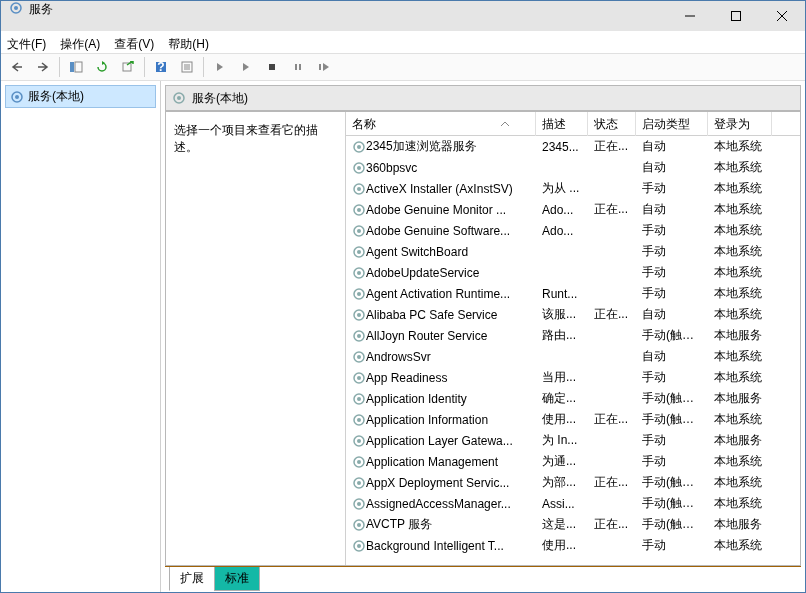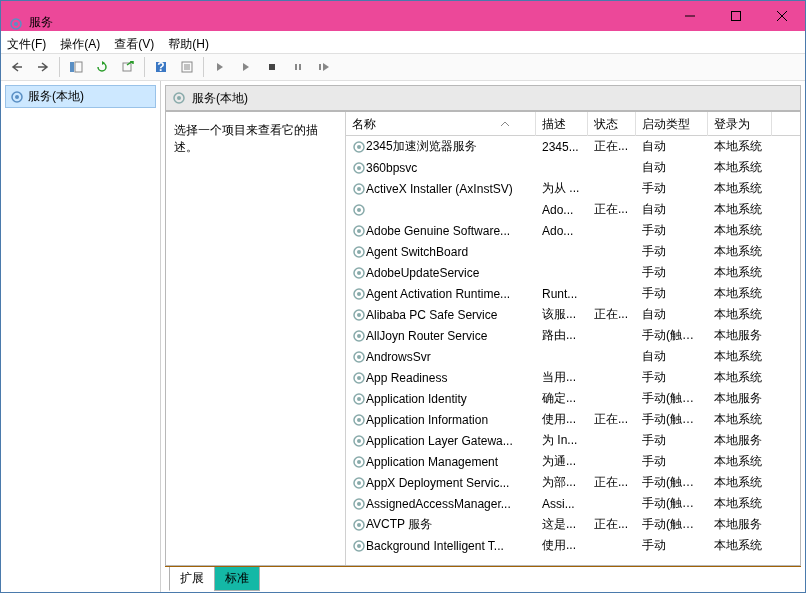--- a/index.html
+++ b/index.html
@@ -1,17 +1,17 @@
 <!DOCTYPE html>
 <html><head>
 <meta charset="utf-8">
 <style>
 *{box-sizing:border-box;margin:0;padding:0;font-family:"Microsoft YaHei","Segoe UI",Tahoma,sans-serif;font-size:12px;color:#000}
 body{background:#fff;width:806px;height:593px;border:1px solid #4a7aac;display:flex;flex-direction:column;overflow:hidden}
-.titlebar{height:30px;display:flex;align-items:flex-end;padding:0 0 0 8px;background:#ec4899}
+.titlebar{height:30px;display:flex;align-items:flex-start;padding:0 0 0 8px;background:#e5e5e5}
 .titlebar .ico{margin-right:6px}
 .titlebar .title{flex:0 0 auto}
 .titlebar .spacer{flex:1}
 .winbtn{width:46px;height:30px;display:flex;align-items:center;justify-content:center}
 .menubar{height:22px;display:flex;align-items:flex-end;padding:0 6px;gap:14px;background:#fff}
 .menubar span{cursor:default}
 .toolbar{height:28px;display:flex;align-items:center;padding:0 4px;border-top:1px solid #e0e0e0;border-bottom:1px solid #e0e0e0;background:#fafafa;gap:2px}
 .tbtn{width:24px;height:22px;display:flex;align-items:center;justify-content:center;border:1px solid transparent}
 .tsep{width:1px;height:20px;background:#d0d0d0;margin:0 2px}
 .content{flex:1;display:flex;min-height:0}
@@ -246,20 +246,21 @@
               <div class="cell c4">本地系统</div>
             </div>
             <div class="row">
               <div class="cell c0">
                 <span>
                   <svg width="14" height="14">
                     <circle cx="7" cy="7" r="5" fill="none" stroke="#8aa" stroke-width="1.5"></circle>
                     <circle cx="7" cy="7" r="2" fill="#8aa"></circle>
                   </svg>
                 </span>
+                <span>Adobe Genuine Monitor ...</span>
               </div>
               <div class="cell c1">Ado...</div>
               <div class="cell c2">正在...</div>
               <div class="cell c3">自动</div>
               <div class="cell c4">本地系统</div>
             </div>
             <div class="row">
               <div class="cell c0">
                 <span>
                   <svg width="14" height="14">

